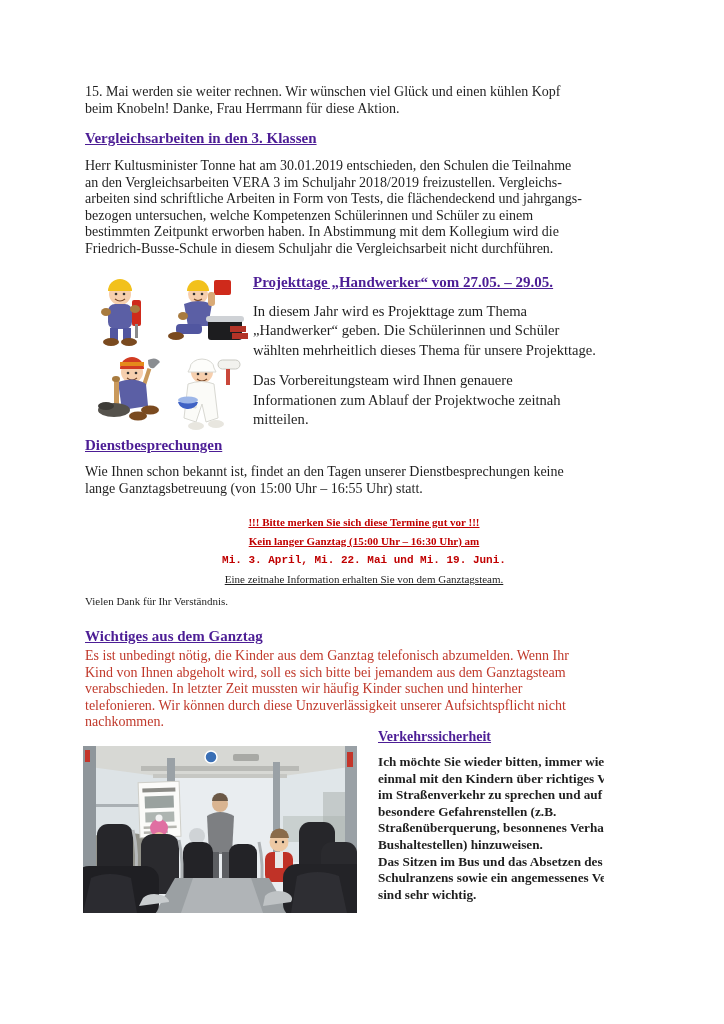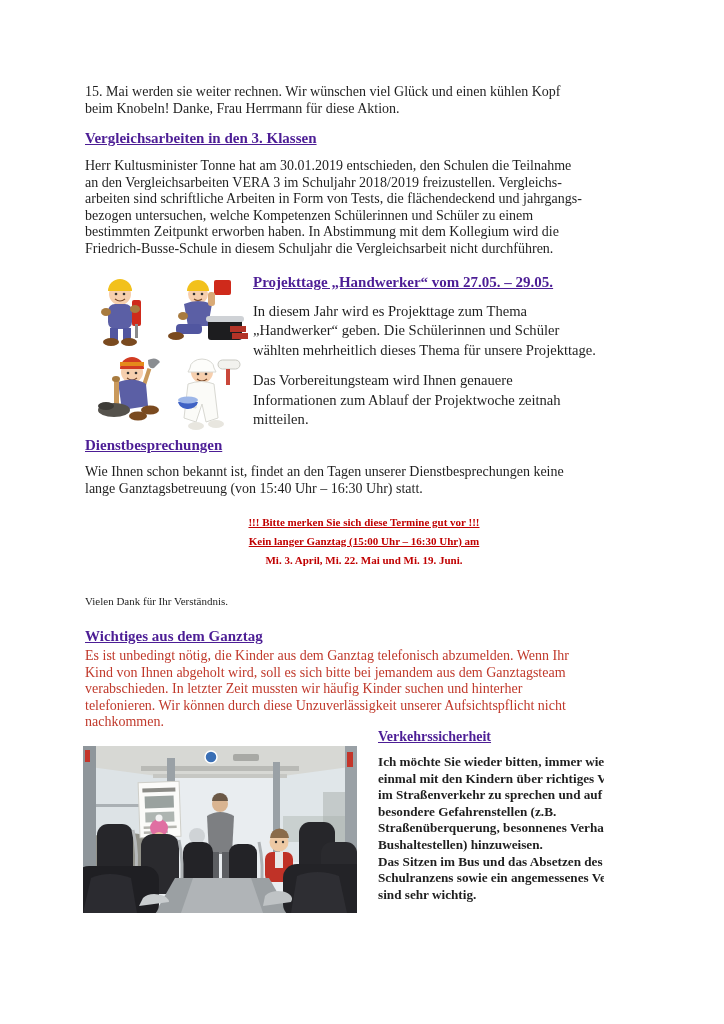--- a/index.html
+++ b/index.html
@@ -10,21 +10,21 @@
   }
   .abs{position:absolute;}
   .body-text{font-size:14px;line-height:16.6px;white-space:pre-line;}
   .heading{font-size:15px;font-weight:bold;text-decoration:underline;color:#4c1d95;white-space:nowrap;}
   .proj-col{width:395px;}
   .proj-col .heading{margin-bottom:11px;}
   .proj-p{font-size:14.6px;line-height:19.4px;white-space:pre-line;}
   .proj-gap{height:11px;}
   .termine{width:558px;text-align:center;font-size:11px;line-height:19px;}
   .termine .red-u{color:#C00000;font-weight:bold;text-decoration:underline;}
-  .termine .red{color:#C00000;font-weight:bold;}
+  .termine .red{color:#C00000;font-weight:bold;font-family:Liberation Mono, monospace;}
   .termine .black-u{color:#1f1f1f;text-decoration:underline;}
   .thanks{width:556px;font-size:11px;}
   .red-body{color:#C0392B;}
   .verkehr-col{width:292px;}
   .verkehr-col .heading{font-size:14px;margin-bottom:9px;}
   .verkehr-body{font-size:13.2px;line-height:16.6px;font-weight:bold;white-space:pre-line;}
   .bottom-note{font-size:13px;line-height:18.5px;font-weight:bold;white-space:pre-line;width:572px;}
   svg{display:block;}
 </style>
 </head>
@@ -123,26 +123,27 @@
 „Handwerker“ geben. Die Schülerinnen und Schüler
 wählten mehrheitlich dieses Thema für unsere Projekttage.</div>
     <div class="proj-gap"></div>
     <div class="proj-p">Das Vorbereitungsteam wird Ihnen genauere
 Informationen zum Ablauf der Projektwoche zeitnah
 mitteilen.</div>
   </div>
 
   <div class="abs heading" style="left:85px;top:437px;">Dienstbesprechungen</div>
   <div class="abs body-text" style="left:85px;top:464px;width:565px;">Wie Ihnen schon bekannt ist, findet an den Tagen unserer Dienstbesprechungen keine
-lange Ganztagsbetreuung (von 15:40 Uhr – 16:30 Uhr) statt.</div>
+lange Ganztagsbetreuung (von 15:00 Uhr – 16:55 Uhr) statt.</div>
 
   <div class="abs termine" style="left:85px;top:513px;">
     <div class="red-u">!!! Bitte merken Sie sich diese Termine gut vor !!!</div>
     <div class="red-u">Kein langer Ganztag (15:00 Uhr – 16:30 Uhr) am</div>
     <div class="red">Mi. 3. April, Mi. 22. Mai und Mi. 19. Juni.</div>
+    <div class="black-u">Eine zeitnahe Information erhalten Sie von dem Ganztagsteam.</div>
   </div>
 
   <div class="abs thanks" style="left:85px;top:595px;">Vielen Dank für Ihr Verständnis.</div>
 
   <div class="abs heading" style="left:85px;top:628px;">Wichtiges aus dem Ganztag</div>
   <div class="abs body-text red-body" style="left:85px;top:648px;width:572px;">Es ist unbedingt nötig, die Kinder aus dem Ganztag telefonisch abzumelden. Wenn Ihr
 Kind von Ihnen abgeholt wird, soll es sich bitte bei jemandem aus dem Ganztagsteam
 verabschieden. In letzter Zeit mussten wir häufig Kinder suchen und hinterher
 telefonieren. Wir können durch diese Unzuverlässigkeit unserer Aufsichtspflicht nicht
 nachkommen.</div>

